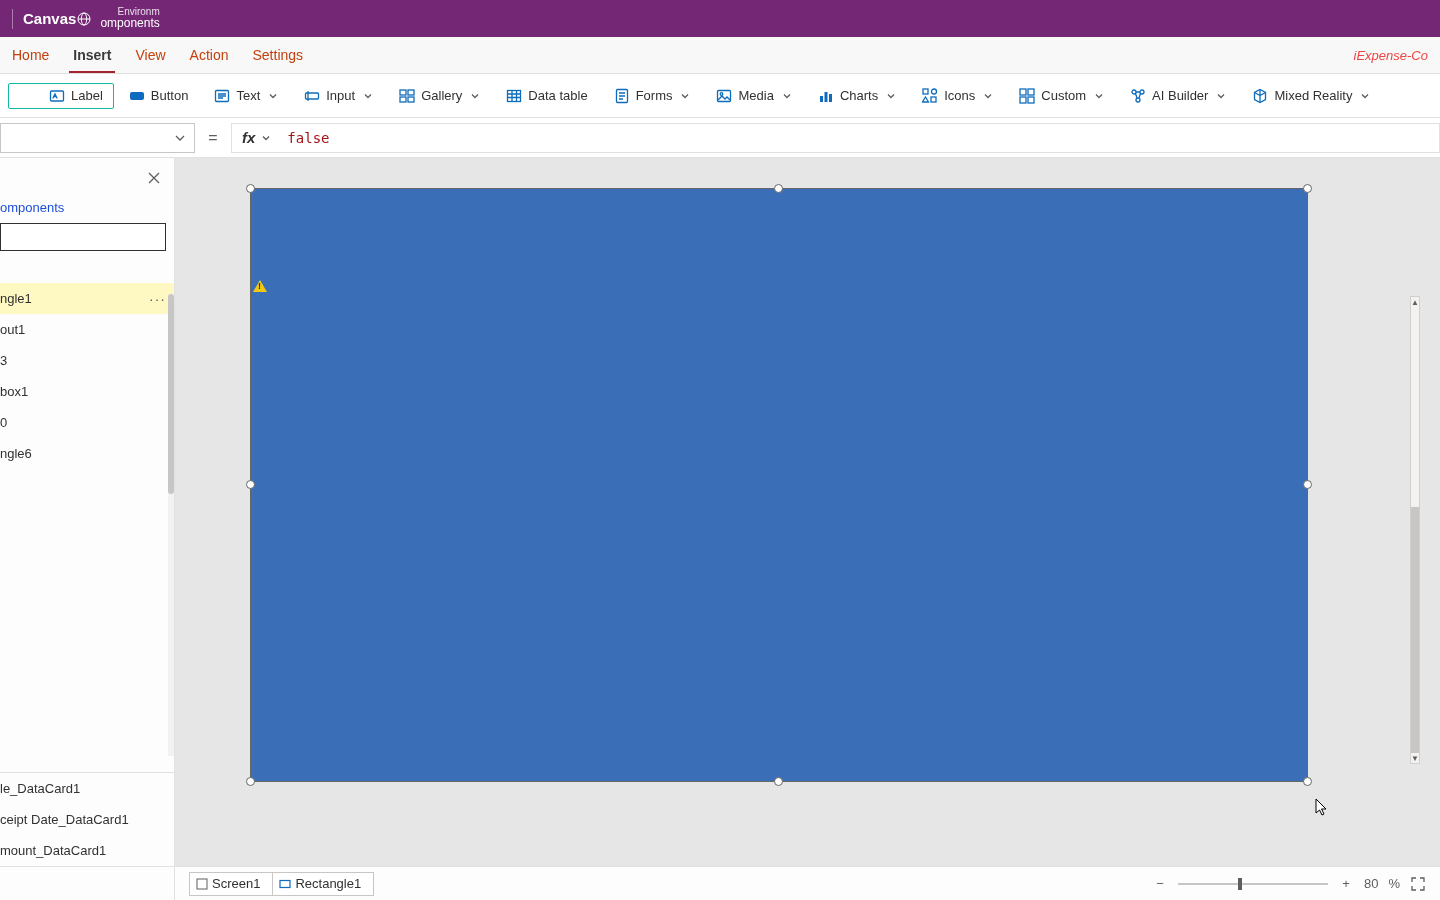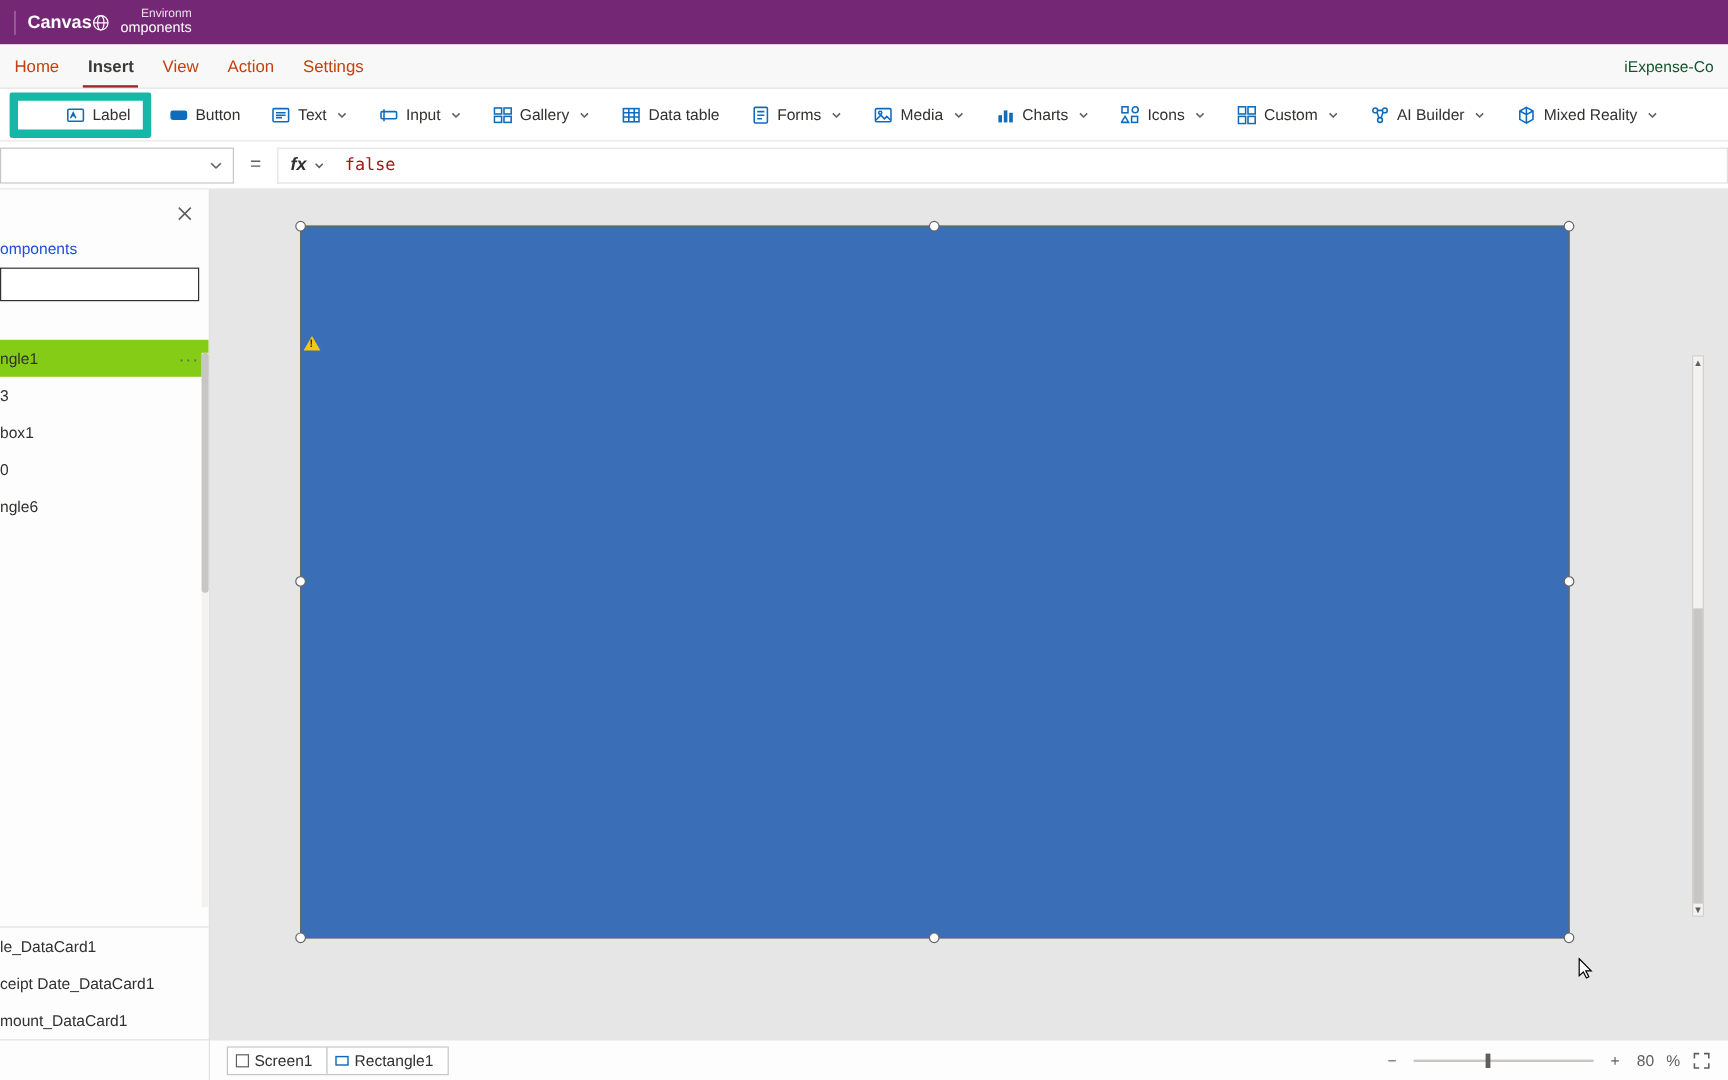--- a/index.html
+++ b/index.html
@@ -14,46 +14,46 @@
   .env-text { text-align:right; }
   .env-text .l1 { font-size:10px; opacity:.85; }
   .env-text .l2 { font-size:12px; }
 
   
   .menubar { height:37px; background:#f8f8f8; border-bottom:1px solid #e0e0e0; display:flex; align-items:center; justify-content:space-between; padding:0 8px 0 0; }
   .menubar-left { display:flex; align-items:stretch; height:100%; }
   .menu-tab { display:flex; align-items:center; padding:0 12px; font-size:14px; color:#c2410c; cursor:pointer; }
   .menu-tab.active { font-weight:600; color:#3b3a39; position:relative; }
   .menu-tab.active::after { content:""; position:absolute; left:8px; right:8px; bottom:0; height:2px; background:#a4262c; }
-  .menubar-right { font-size:13px; color:#14532d; padding-right:4px; }
+  .menubar-right { font-size:13px; color:#ef4444; padding-right:4px;font-style:italic; }
 
   
   .ribbon { height:44px; background:#fff; border-bottom:1px solid #e1e1e1; display:flex; align-items:center; padding:0 8px; gap:4px; }
   .rbtn { display:flex; align-items:center; gap:6px; padding:4px 10px; border-radius:2px; cursor:pointer; color:#323130; font-size:13px; border:1px solid transparent; }
-  .rbtn.primary { border:7px solid #14b8a6;padding-left:40px; }
+  .rbtn.primary { border:1px solid #14b8a6;padding-left:40px; }
   .icn { width:16px; height:16px; display:inline-block; color:#0f6cbd; }
   .caret { width:10px; height:10px; margin-left:2px; }
 
   
   .formula { height:40px; background:#fff; border-bottom:1px solid #e1e1e1; display:flex; align-items:center; padding:0; }
   .prop-select { height:30px; width:195px; border:1px solid #c8c6c4; margin-left:0; background:#fff; display:flex; align-items:center; justify-content:flex-end; padding:0 8px; font-size:13px; color:#323130; }
   .prop-select .caret2 { width:12px; height:12px; color:#605e5c; }
   .eq { width:36px; text-align:center; font-size:16px; color:#605e5c;}
   .fx { font-style:italic; font-size:15px; font-weight:600; color:#323130; padding:0 4px 0 10px; border:1px solid #e1e1e1; border-right:none; height:30px; display:flex; align-items:center; gap:4px; }
   .fx-input { flex:1; height:30px; border:1px solid #e1e1e1; border-left:none; font-family: "Consolas", monospace; font-size:14px; padding:0 12px; color:#a31515; outline:none; }
 
   
   .main { position:absolute; top:158px; bottom:34px; left:0; right:0; display:flex; }
   .sidepanel { width:175px; background:#fdfdfd; border-right:1px solid #e1e1e1; position:relative; display:flex; flex-direction:column; overflow:hidden; }
   .sp-close { position:absolute; top:12px; right:12px; width:16px; height:16px; color:#605e5c; cursor:pointer; }
   .sp-section-label { font-size:13px; color:#1d4ed8; padding:42px 8px 8px 0; }
   .sp-search { margin:0 8px 8px 0; height:28px; border:1px solid #323130; background:#fff; }
   .tree { flex:1; overflow:hidden; margin-top:24px; }
   .tree-item { height:31px; display:flex; align-items:center; padding:0 8px 0 0; font-size:13px; color:#323130; justify-content:space-between; }
-  .tree-item.selected { background:#84cc16; }
+  .tree-item.selected { background:#fef9c3; }
   .dots { letter-spacing:1px; font-size:14px; color:#605e5c; }
   .tree-bottom { border-top:1px solid #e1e1e1; }
   .tree-bottom .tree-item { height:31px; }
   .scroll-gutter { position:absolute; right:0; top:136px; bottom:110px; width:6px; background:#f3f2f1; }
   .scroll-thumb { position:absolute; right:0; top:136px; width:6px; height:200px; background:#c8c6c4; border-radius:3px; }
 
   .canvas-area { flex:1; position:relative; background:#e6e6e6; overflow:hidden; }
   .artboard { position:absolute; left:75px; top:30px; width:1058px; height:594px; background:#3a6fb7; border:1px solid #666; }
   
   .handle { position:absolute; width:9px; height:9px; background:#fff; border:1px solid #666; border-radius:50%; }
@@ -273,20 +273,23 @@
         <path d="M3 3l10 10M13 3L3 13"></path>
       </svg>
     <div class="sp-section-label">omponents</div>
     <div class="sp-search"></div>
 
     <div class="tree">
       <div class="tree-item selected">
         <span>ngle1</span>
         <span class="dots">···</span>
       </div>
+      <div class="tree-item">
+          <span>out1</span>
+        </div>
       <div class="tree-item">
           <span>3</span>
         </div>
       <div class="tree-item">
           <span>box1</span>
         </div>
       <div class="tree-item">
           <span>0</span>
         </div>
       <div class="tree-item">

